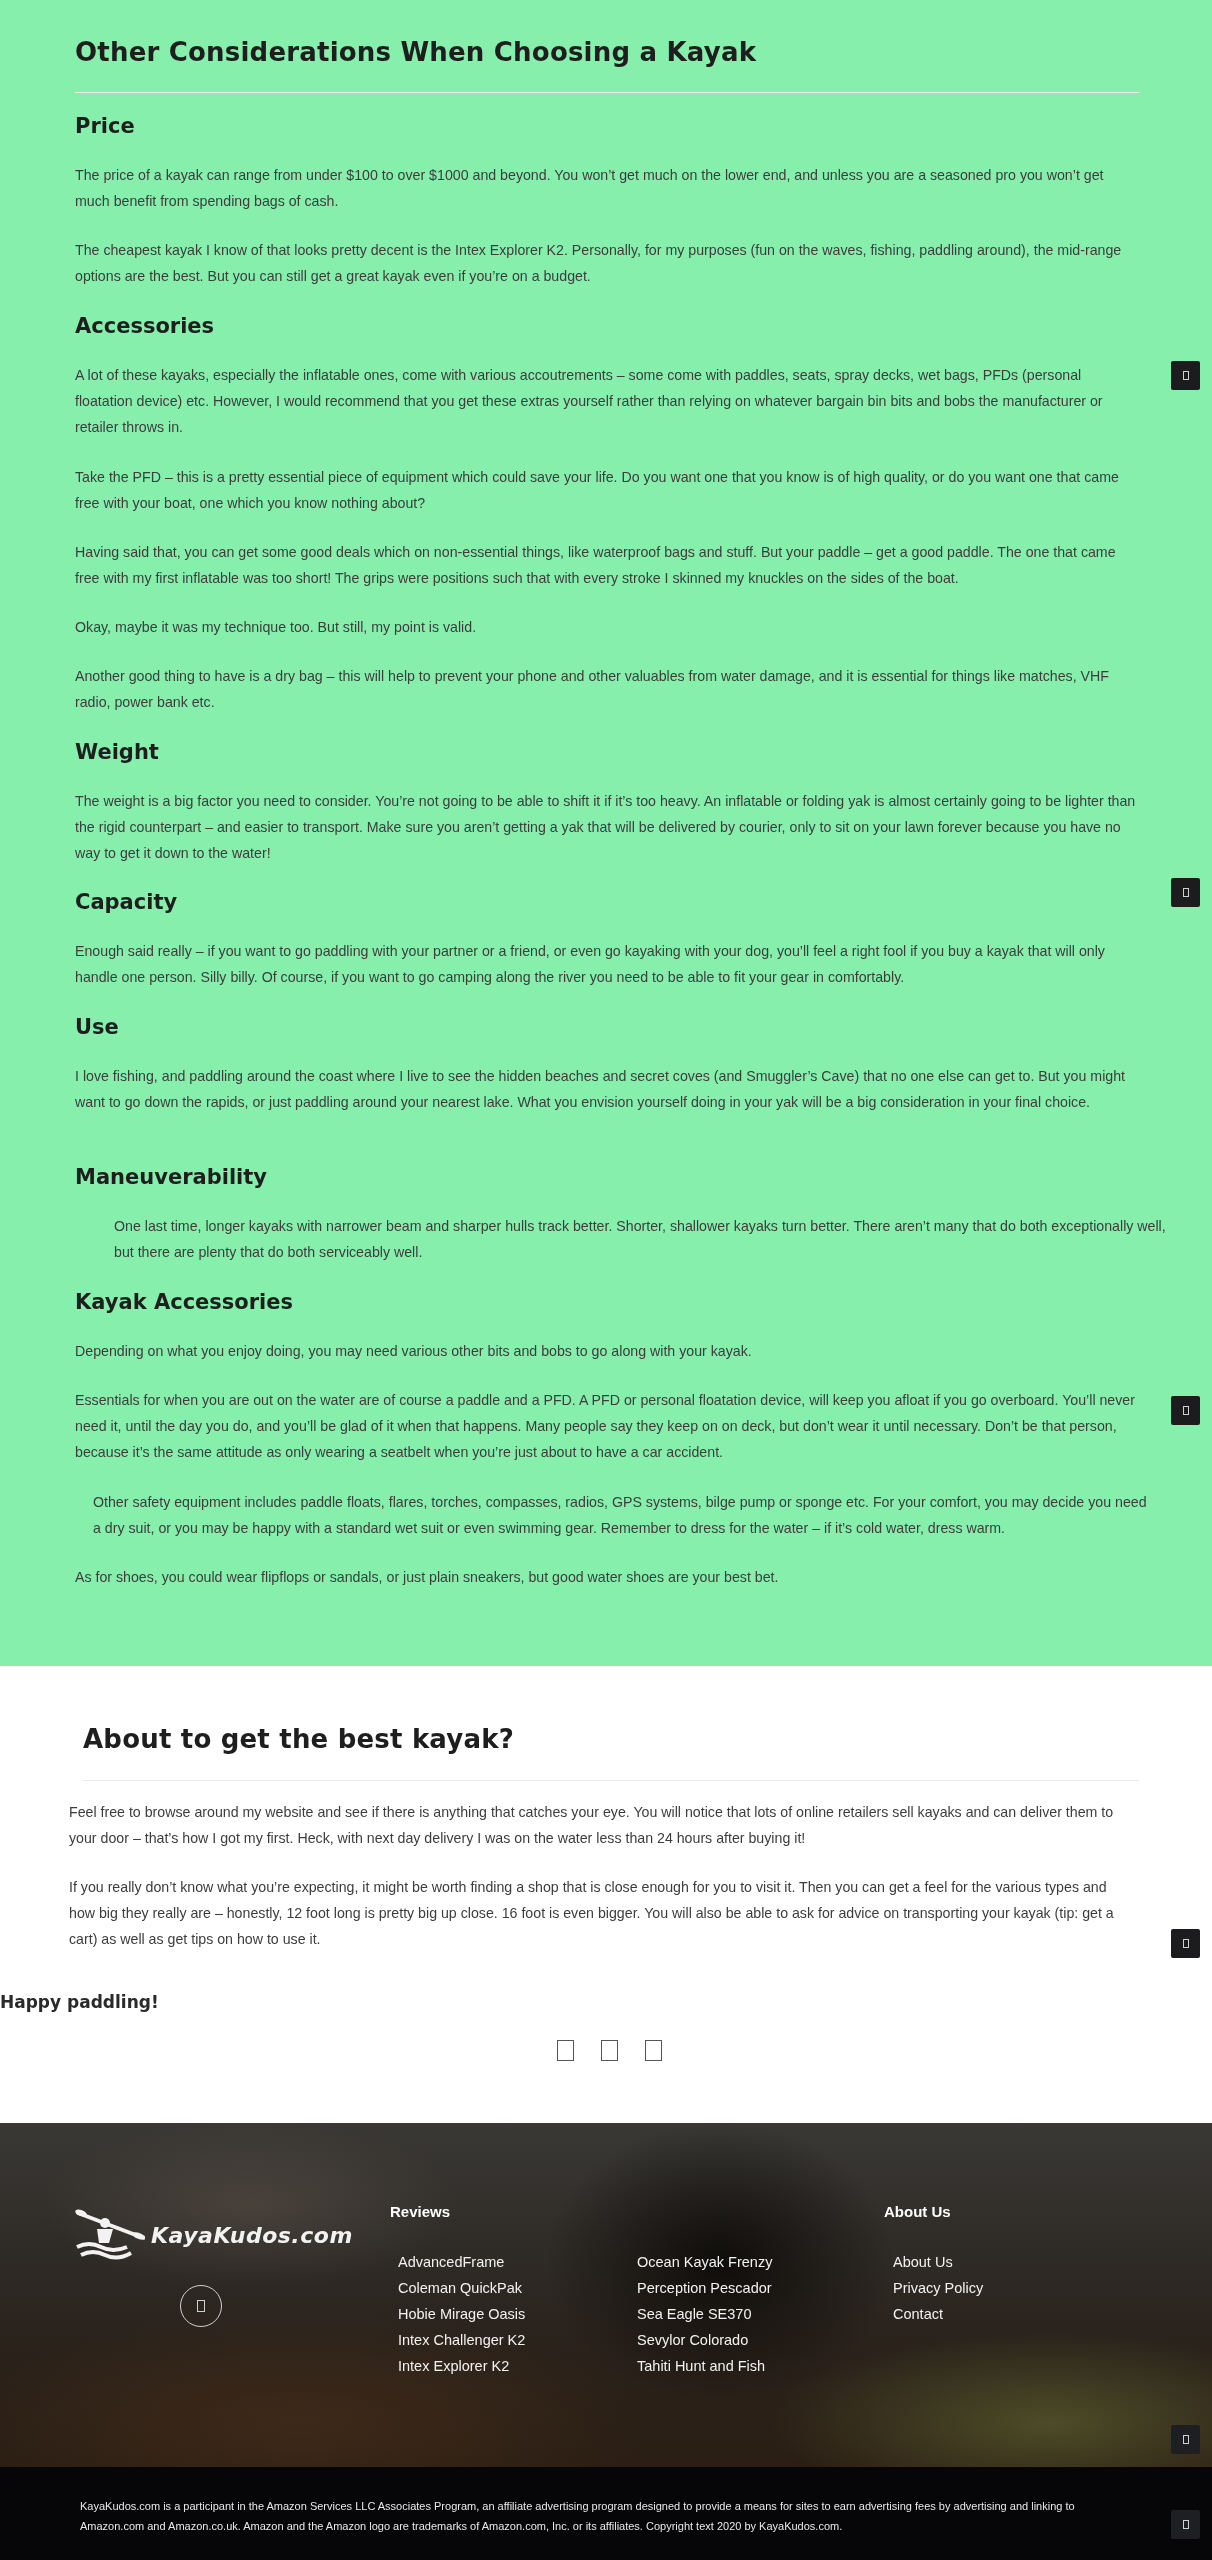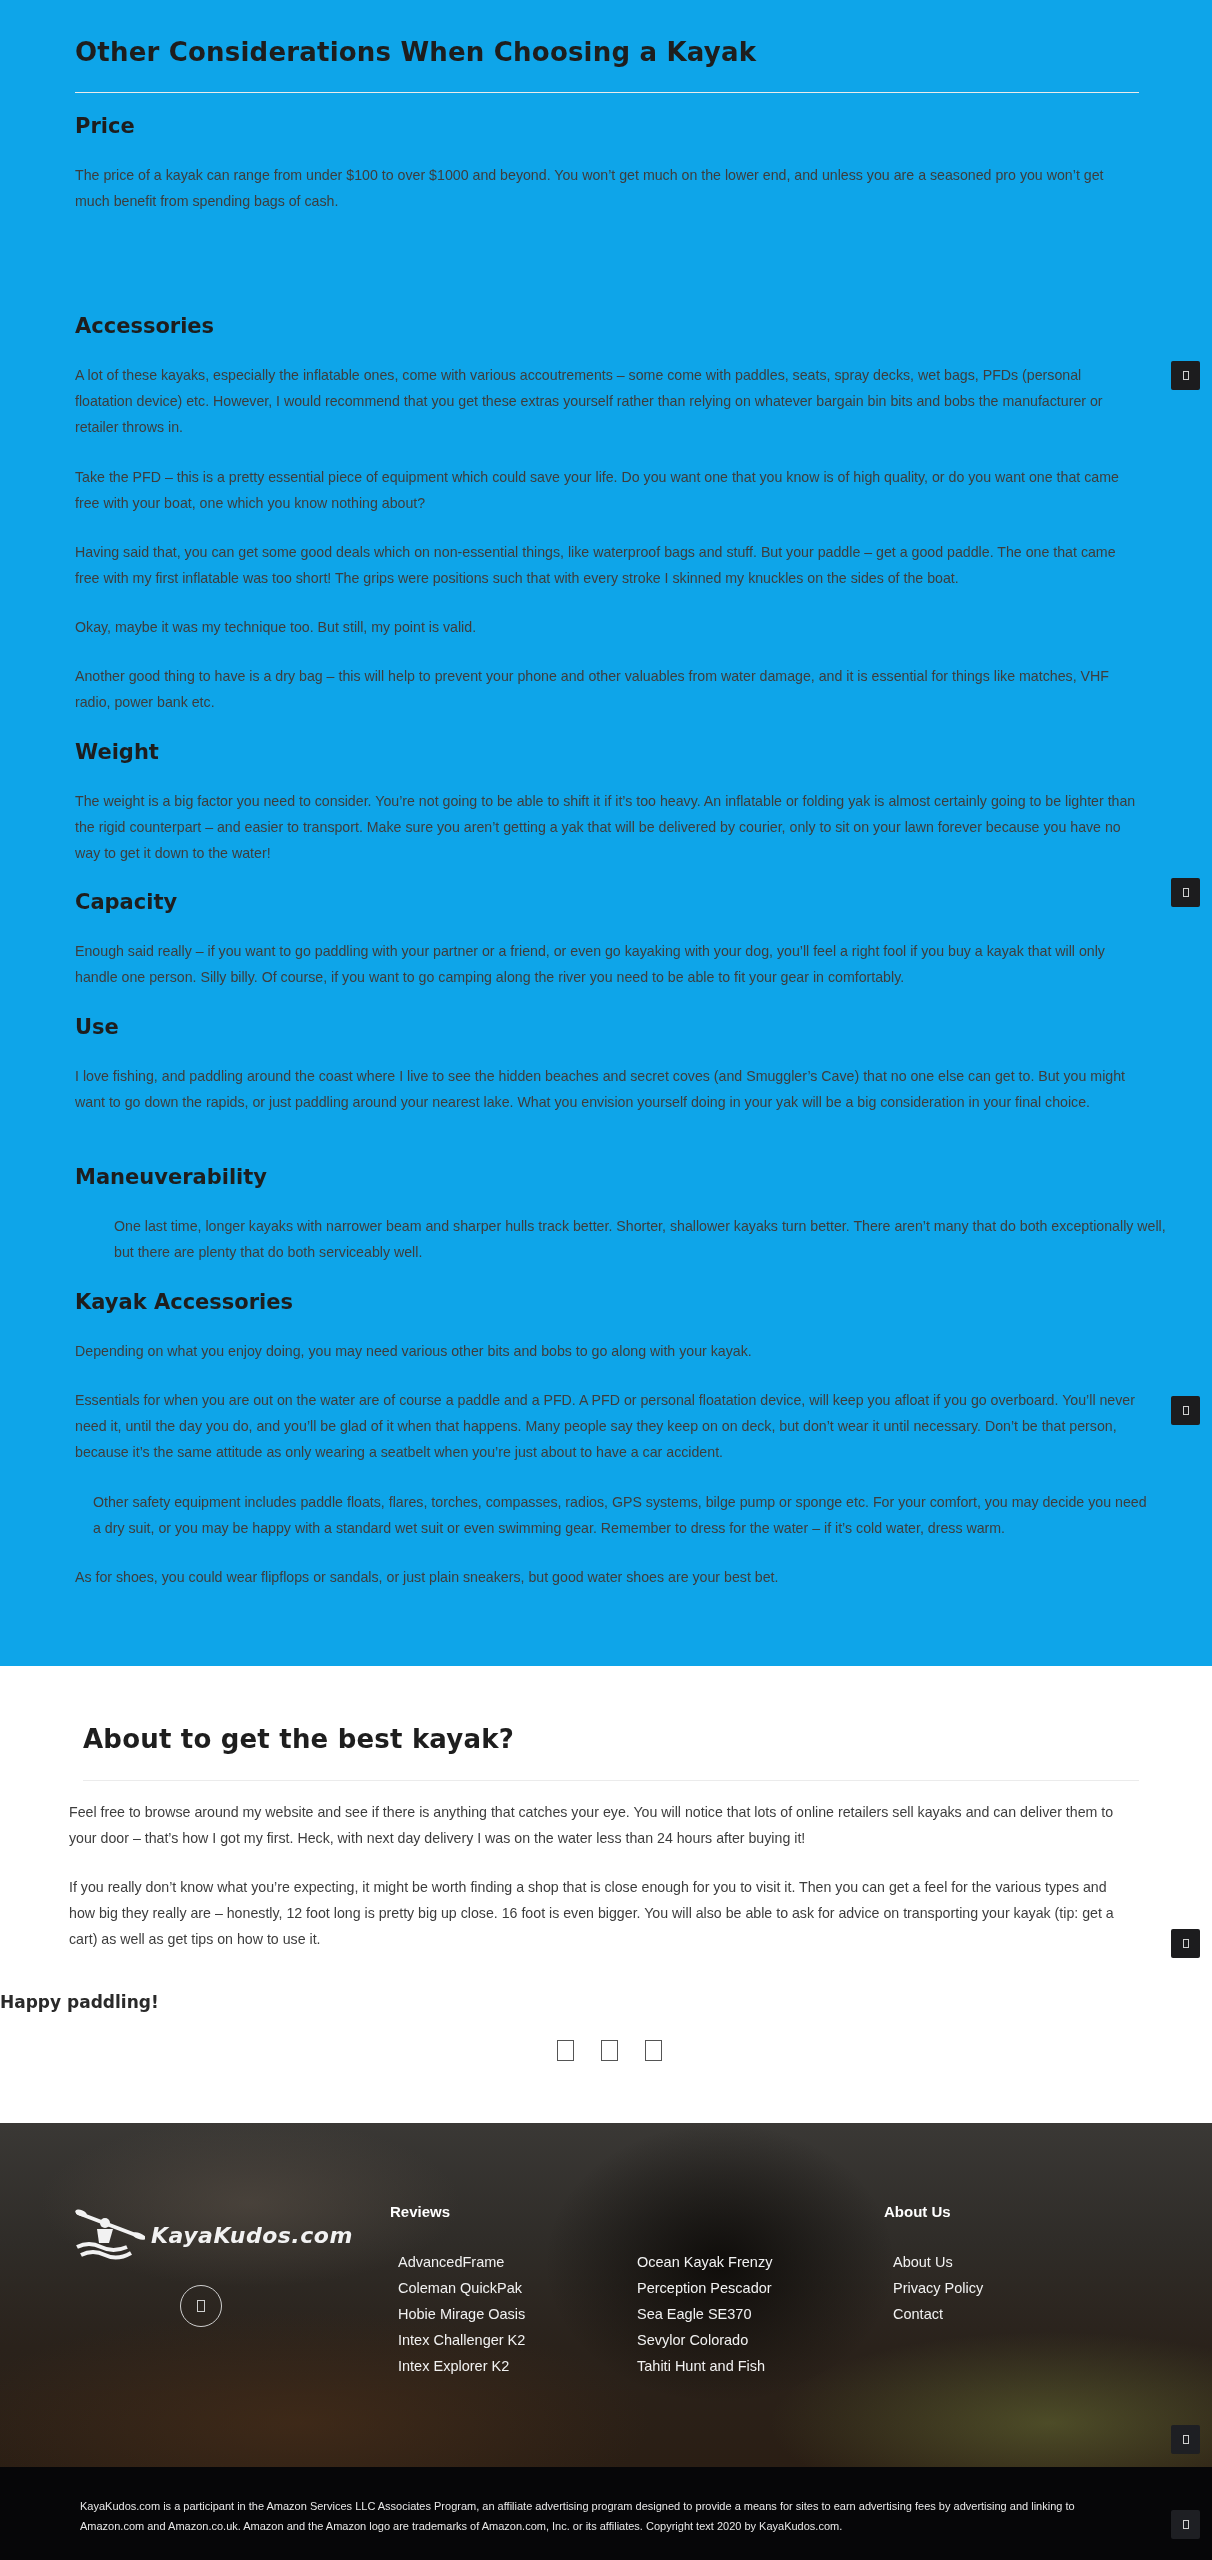--- a/index.html
+++ b/index.html
@@ -1,19 +1,19 @@
 <!DOCTYPE html>
 <html><head>
 <meta charset="utf-8">
 <style>
   * { box-sizing: border-box; margin: 0; padding: 0; }
   html, body { width: 1212px; background: #f7f7f7; }
   body { font-family: "Liberation Sans", sans-serif; color: #3a3a3a; }
 
-  .gray-section { background: #0ea5e9; height: 1666px; position: relative; }
+  .gray-section { background: #86efac; height: 1666px; position: relative; }
 
   h2.main-title {
     font-family: "DejaVu Sans", sans-serif;
     font-size: 26px; font-weight: bold; color: #1e1e1e;
     letter-spacing: 0.2px;
   }
   .divider { height: 1px; background: #ebebeb; }
   h3.sub {
     font-family: "DejaVu Sans", sans-serif;
     font-size: 21px; font-weight: bold; color: #1e1e1e;
@@ -83,20 +83,21 @@
 </style>
 </head>
 <body>
 
 <section class="gray-section">
   <h2 class="main-title" style="position:absolute;left:75px;top:37px;">Other Considerations When Choosing a Kayak</h2>
   <div class="divider" style="position:absolute;left:75px;top:92px;width:1064px;"></div>
 
   <h3 class="sub" style="top:114px;">Price</h3>
   <p class="body" style="top:162px;">The price of a kayak can range from under $100 to over $1000 and beyond. You won’t get much on the lower end, and unless you are a seasoned pro you won’t get much benefit from spending bags of cash.</p>
+  <p class="body" style="top:237px;">The cheapest kayak I know of that looks pretty decent is the Intex Explorer K2. Personally, for my purposes (fun on the waves, fishing, paddling around), the mid-range options are the best. But you can still get a great kayak even if you’re on a budget.</p>
 
   <h3 class="sub" style="top:314px;">Accessories</h3>
   <p class="body" style="top:362px;">A lot of these kayaks, especially the inflatable ones, come with various accoutrements – some come with paddles, seats, spray decks, wet bags, PFDs (personal floatation device) etc. However, I would recommend that you get these extras yourself rather than relying on whatever bargain bin bits and bobs the manufacturer or retailer throws in.</p>
   <p class="body" style="top:464px;">Take the PFD – this is a pretty essential piece of equipment which could save your life. Do you want one that you know is of high quality, or do you want one that came free with your boat, one which you know nothing about?</p>
   <p class="body" style="top:539px;">Having said that, you can get some good deals which on non-essential things, like waterproof bags and stuff. But your paddle – get a good paddle. The one that came free with my first inflatable was too short! The grips were positions such that with every stroke I skinned my knuckles on the sides of the boat.</p>
   <p class="body" style="top:614px;">Okay, maybe it was my technique too. But still, my point is valid.</p>
   <p class="body" style="top:663px;">Another good thing to have is a dry bag – this will help to prevent your phone and other valuables from water damage, and it is essential for things like matches, VHF radio, power bank etc.</p>
 
   <h3 class="sub" style="top:740px;">Weight</h3>
   <p class="body" style="top:788px;">The weight is a big factor you need to consider. You’re not going to be able to shift it if it’s too heavy. An inflatable or folding yak is almost certainly going to be lighter than the rigid counterpart – and easier to transport. Make sure you aren’t getting a yak that will be delivered by courier, only to sit on your lawn forever because you have no way to get it down to the water!</p>

